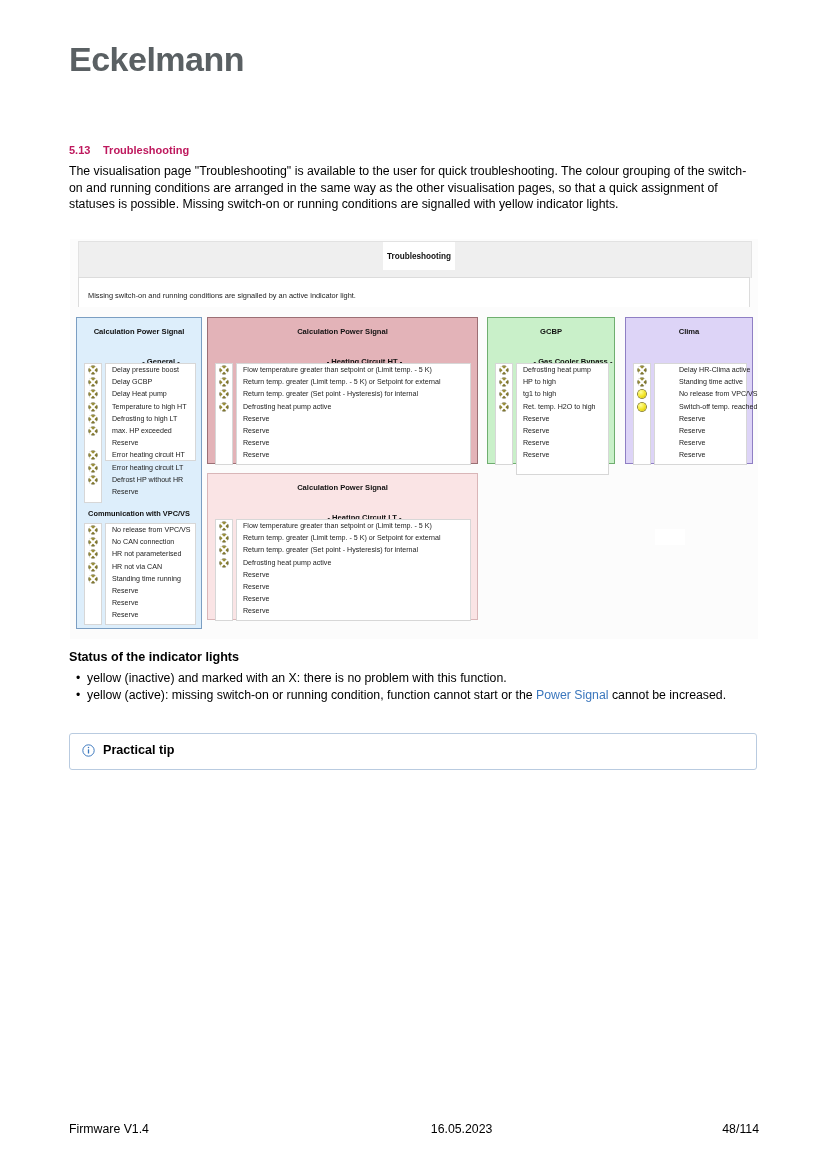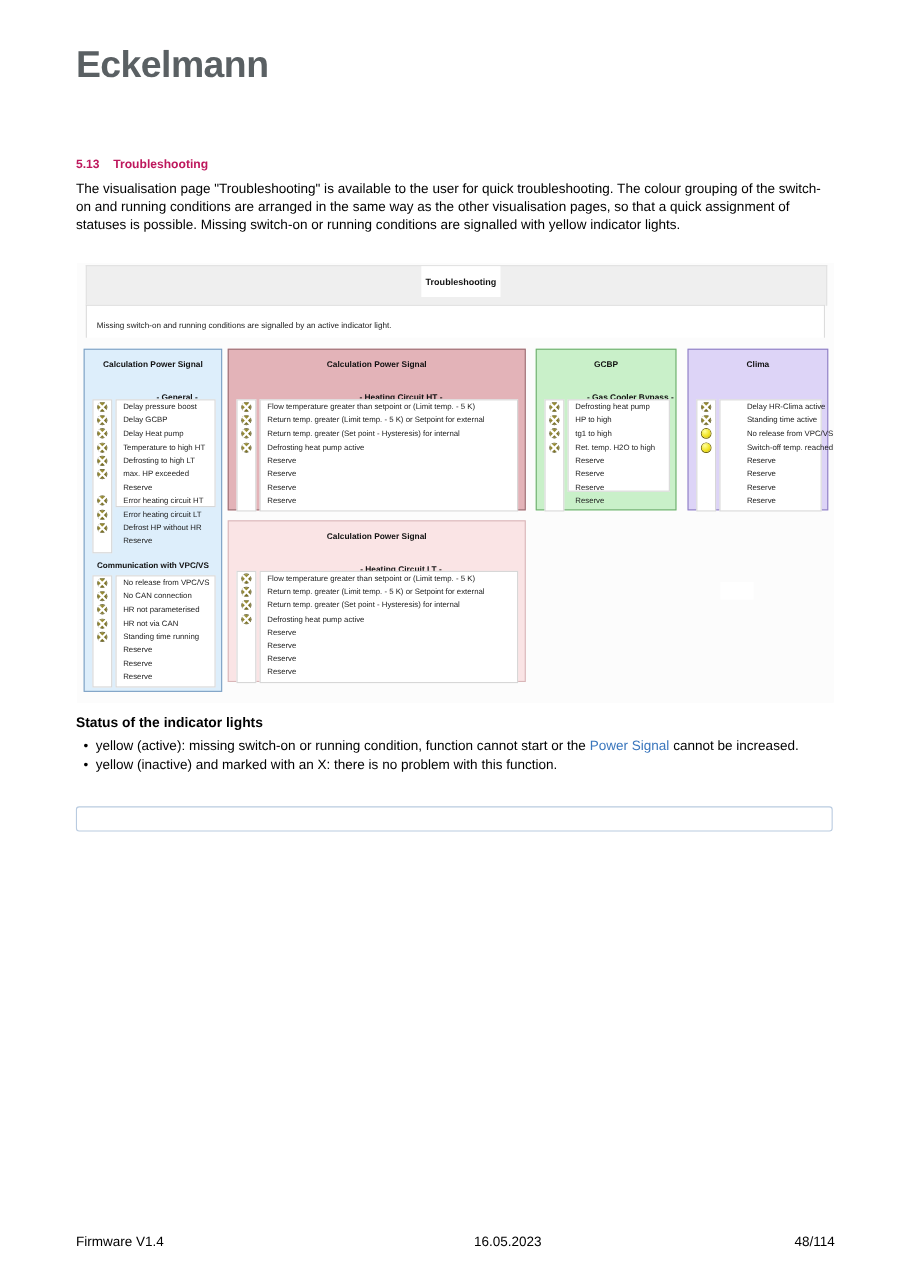--- a/index.html
+++ b/index.html
@@ -469,21 +469,21 @@
           <div class="lamp-cell">
             <div class="lamp blank"></div>
           </div>
           <div class="lamp-cell">
             <div class="lamp blank"></div>
           </div>
           <div class="lamp-cell">
             <div class="lamp blank"></div>
           </div>
         </div>
-      <div class="listbox" style="left:28px; top:45px; width:93px; height:84px; padding-left:6px;" id="gcbp-list">
+      <div class="listbox" style="left:28px; top:45px; width:93px; height:112px; padding-left:6px;" id="gcbp-list">
           <div class="row">Defrosting heat pump</div>
           <div class="row">HP to high</div>
           <div class="row">tg1 to high</div>
           <div class="row">Ret. temp. H2O to high</div>
           <div class="row">Reserve</div>
           <div class="row">Reserve</div>
           <div class="row">Reserve</div>
           <div class="row">Reserve</div>
         </div>
     </div>
@@ -532,25 +532,35 @@
     </div>
 
   </div>
 </div>
 
 <div class="artifact"></div>
 
 <div class="status-head">Status of the indicator lights</div>
 <div class="bullets">
   <ul>
+    <li><span>yellow (inactive) and marked with an X: there is no problem with this function.</span></li>
     <li><span>yellow (active): missing switch-on or running condition, function cannot start or the </span><span class="lnk">Power Signal</span><span> cannot be increased.</span></li>
-    <li><span>yellow (inactive) and marked with an X: there is no problem with this function.</span></li>
   </ul>
 </div>
 
 <div class="tip">
+  <div class="tip-head">
+    <span class="info-icon">
+      <svg width="13" height="13" viewBox="0 0 16 16">
+        <circle cx="8" cy="8" r="7" fill="none" stroke="#3b77bd" stroke-width="1.2"></circle>
+        <circle cx="8" cy="4.4" r="0.95" fill="#3b77bd"></circle>
+        <rect x="7.2" y="6.4" width="1.6" height="5.4" rx="0.5" fill="#3b77bd"></rect>
+      </svg>
+    </span>
+    <span>Practical tip</span>
+  </div>
 </div>
 
 <div class="footer">
   <span>Firmware V1.4</span>
   <span class="mid">16.05.2023</span>
   <span>48/114</span>
 </div>
 
 </body></html>

